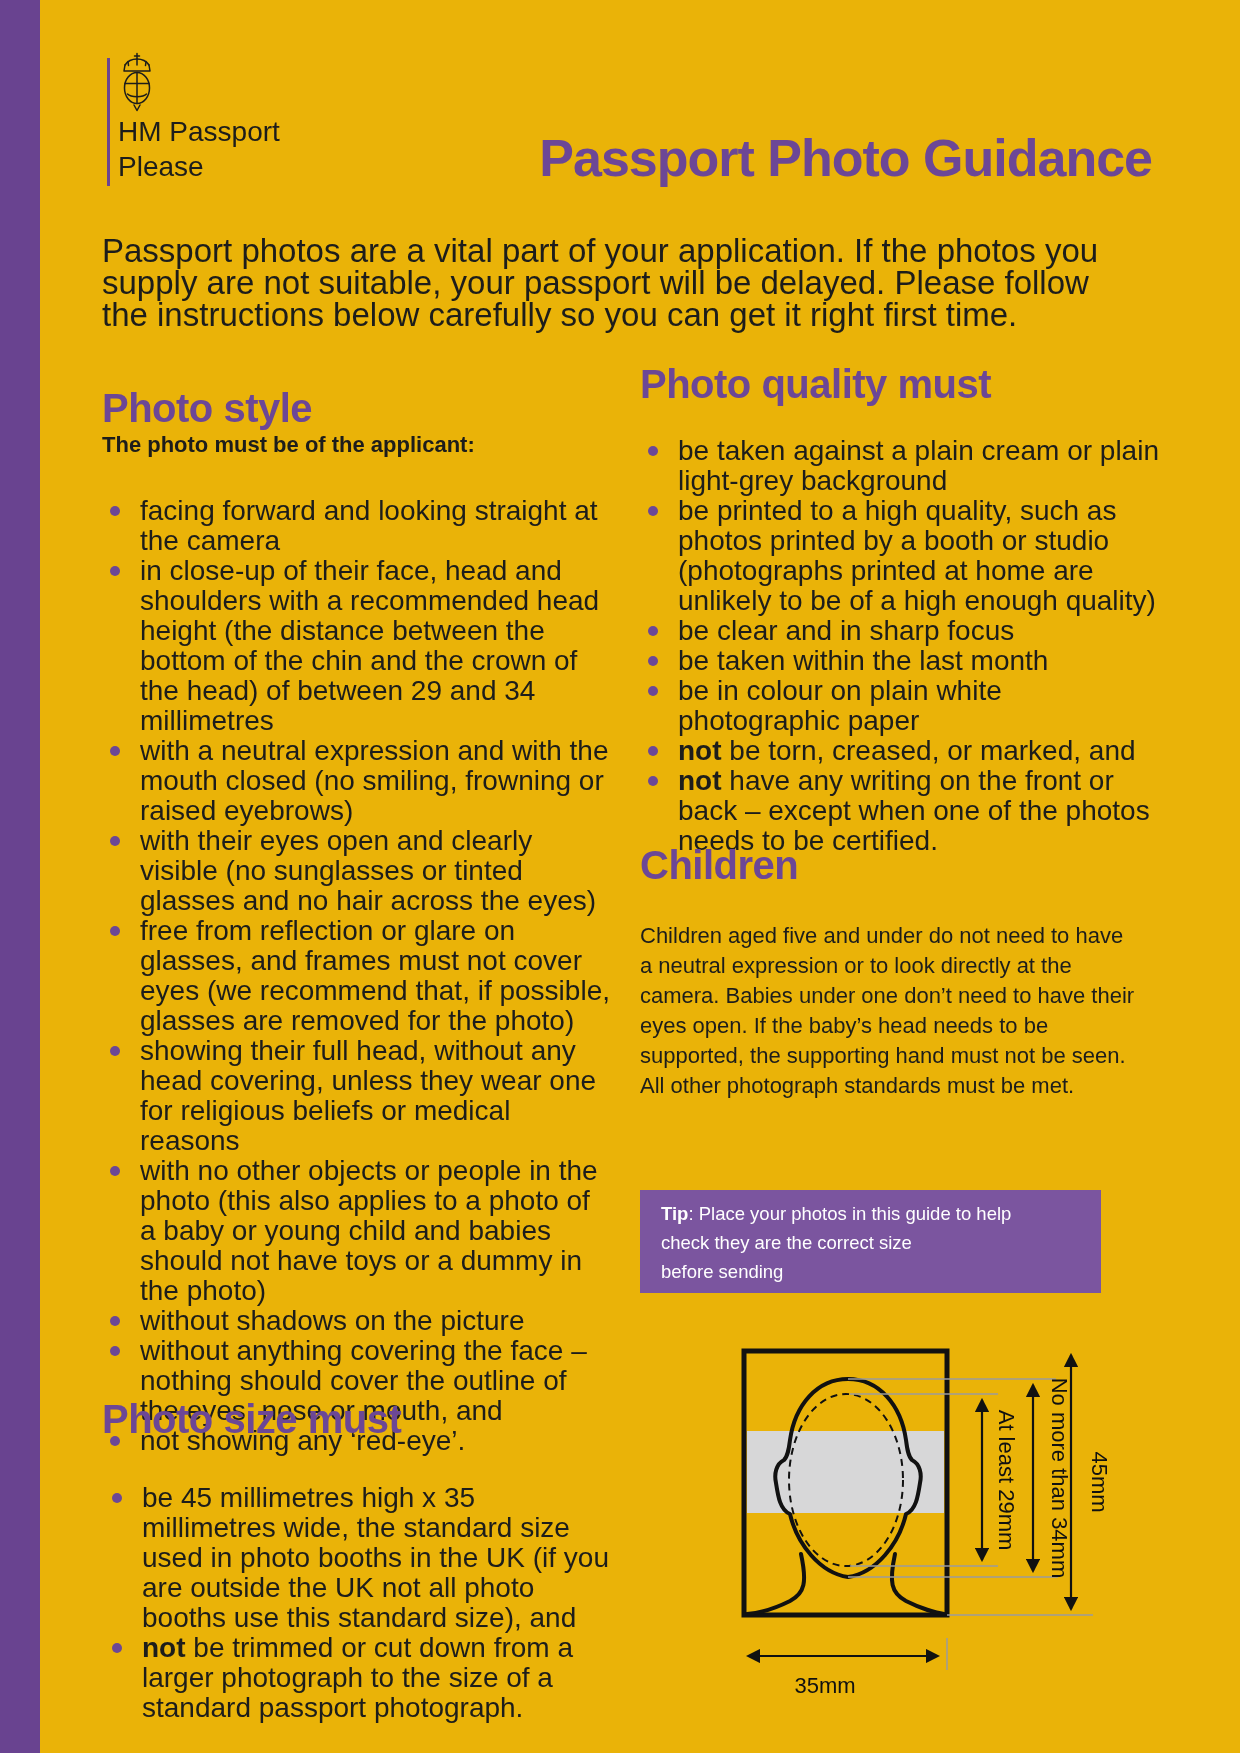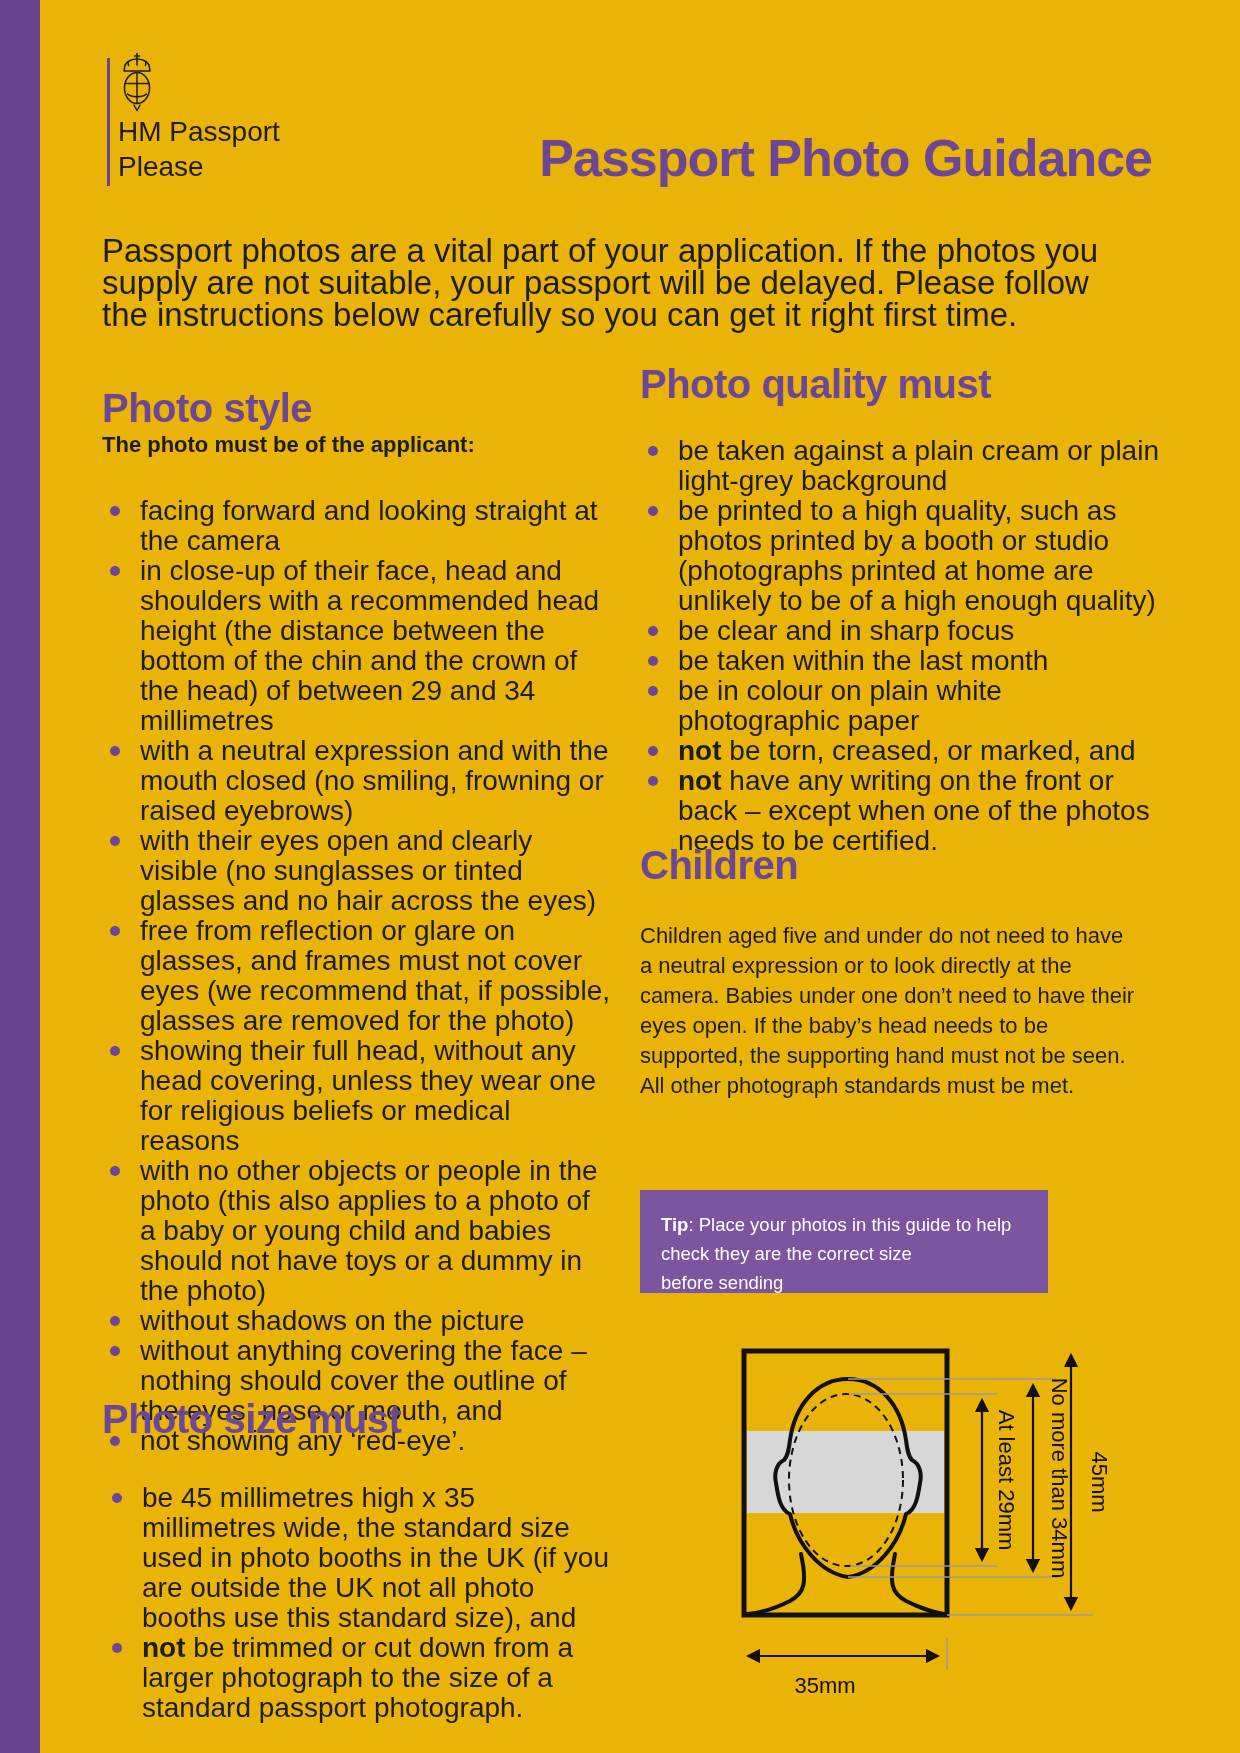--- a/index.html
+++ b/index.html
@@ -34,23 +34,23 @@
   .body-text{font-size:22px;line-height:30px;}
   ul.blist{list-style:none;margin:0;padding:0;position:absolute;}
   ul.blist li{position:relative;padding-left:38px;font-size:28px;line-height:30px;}
   ul.blist li::before{
     content:"";position:absolute;left:8px;top:10px;width:10px;height:10px;border-radius:50%;
     background:#6c4796;
   }
   .children-body{position:absolute;left:640px;top:921px;width:500px;}
   
   .tip-box{
-    position:absolute;left:640px;top:1190px;width:408px;height:103px;
+    position:absolute;left:640px;top:1190px;width:461px;height:103px;
     background:#7b559f;color:#ffffff;box-sizing:border-box;
-    padding:20px 10px 0 21px;overflow:hidden;
+    padding:9px 10px 0 21px;overflow:hidden;
   }
   .tip-box p{margin:0;font-size:18.5px;line-height:29px;white-space:nowrap;}
   
   .diagram{position:absolute;left:700px;top:1330px;}
   .dim-label{font-size:22px;fill:#111111;}
 </style>
 </head>
 <body>
 
 <div class="page">

